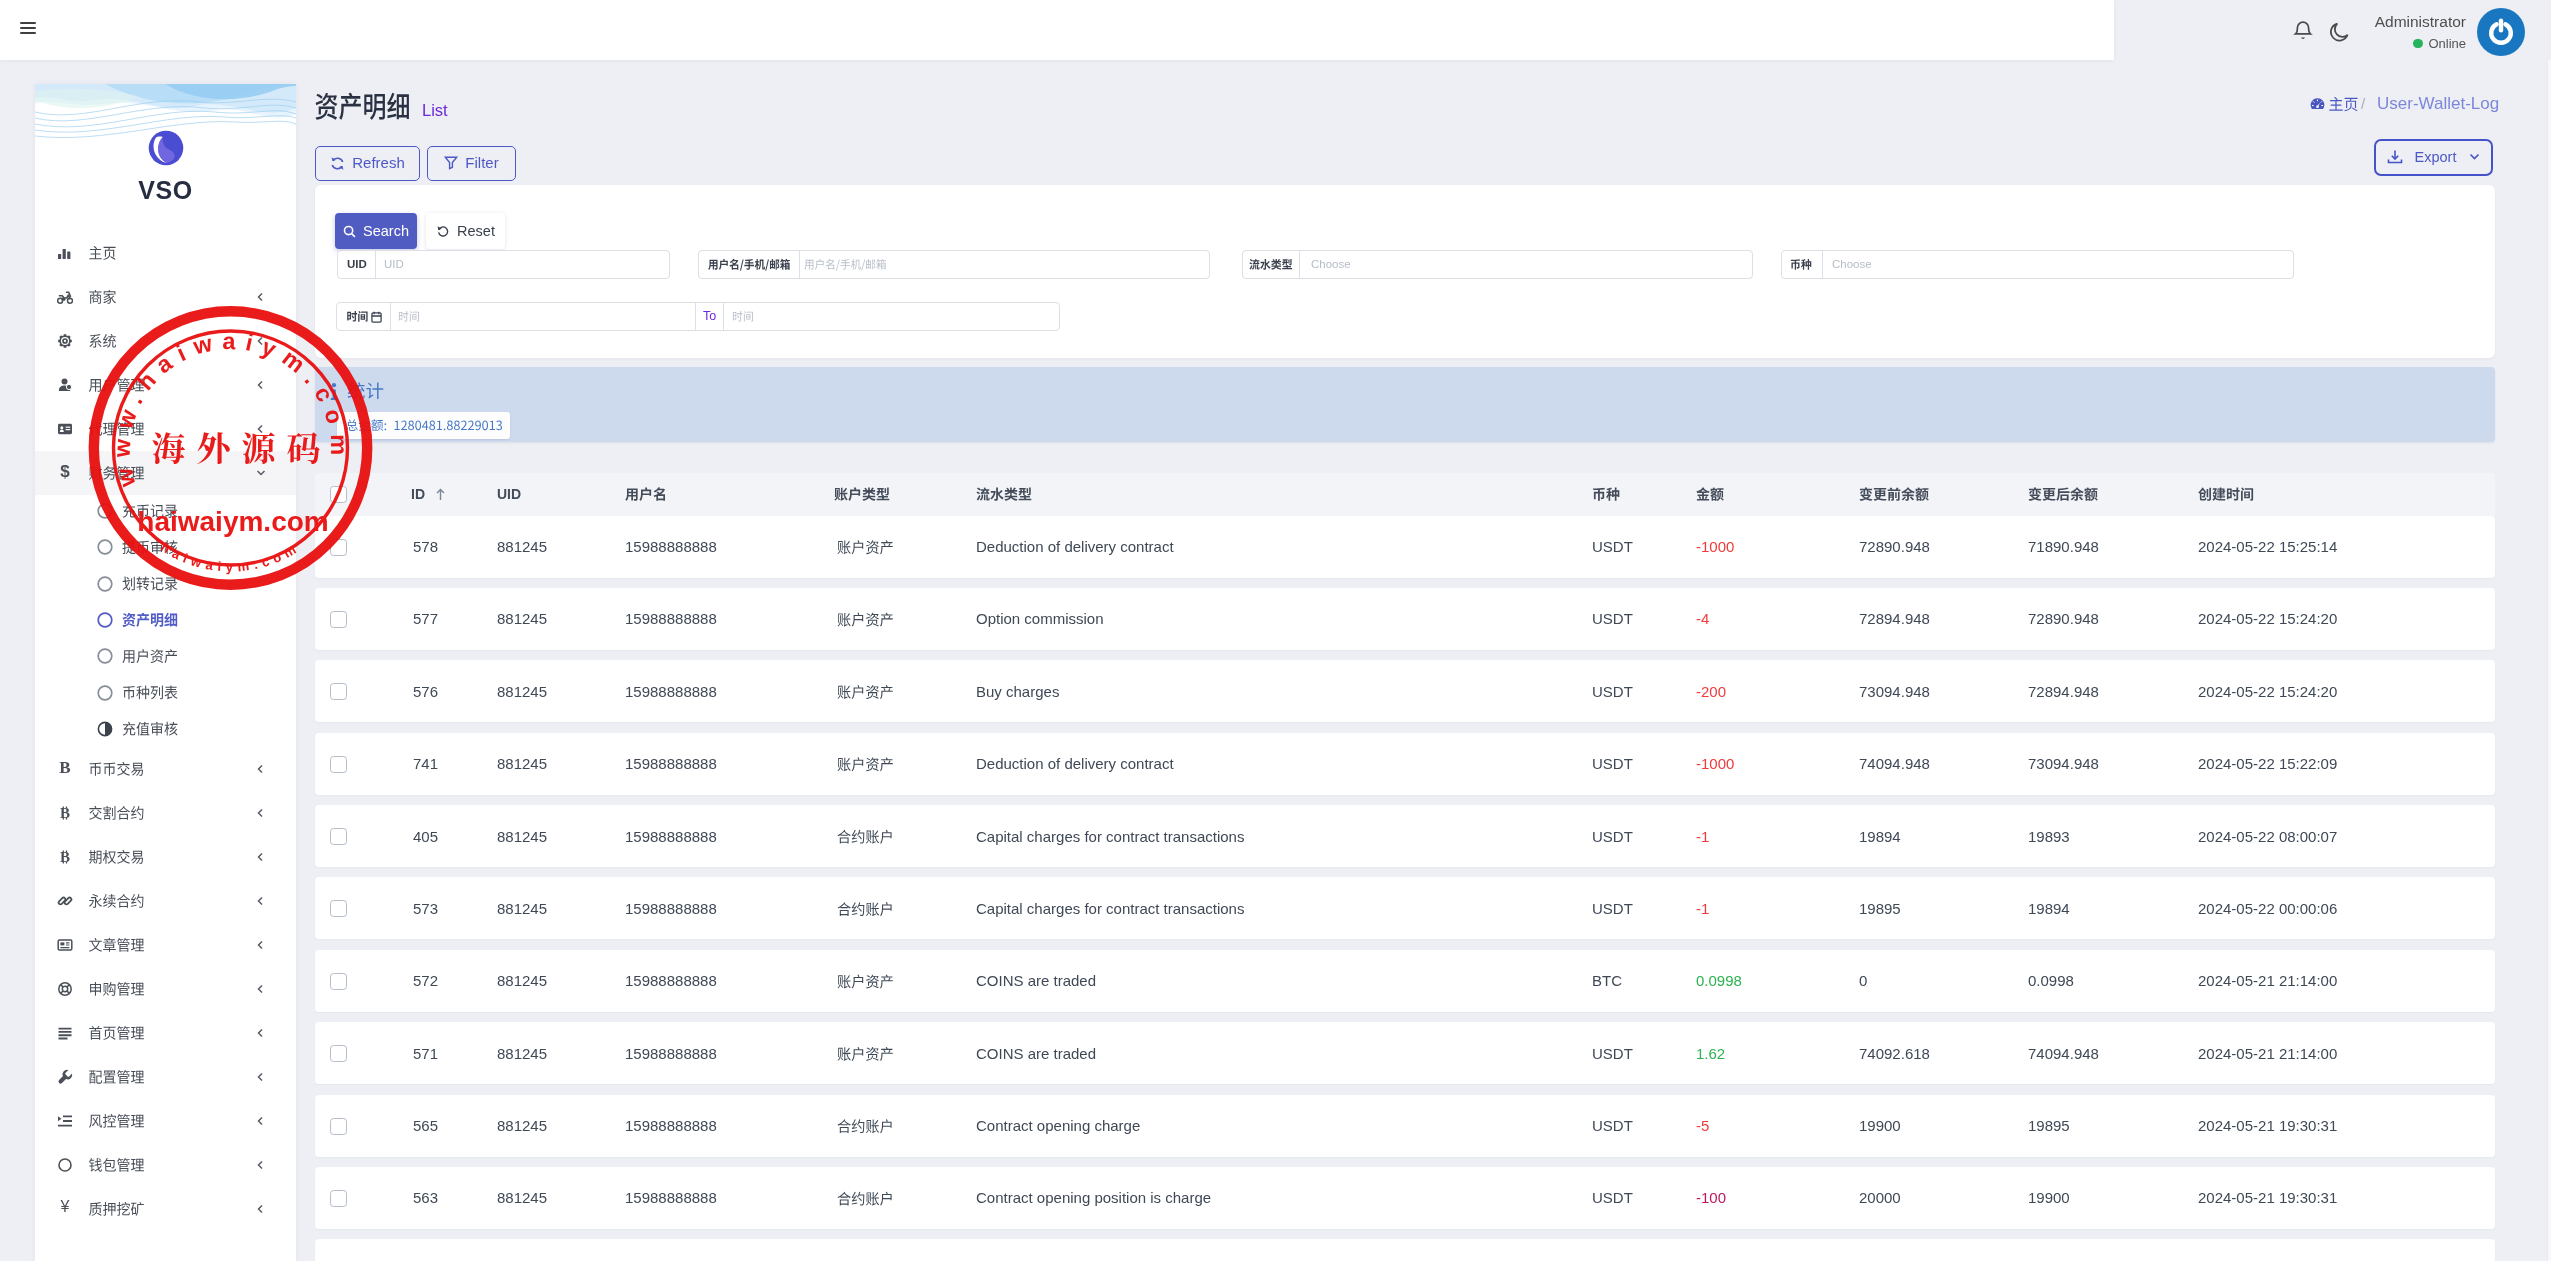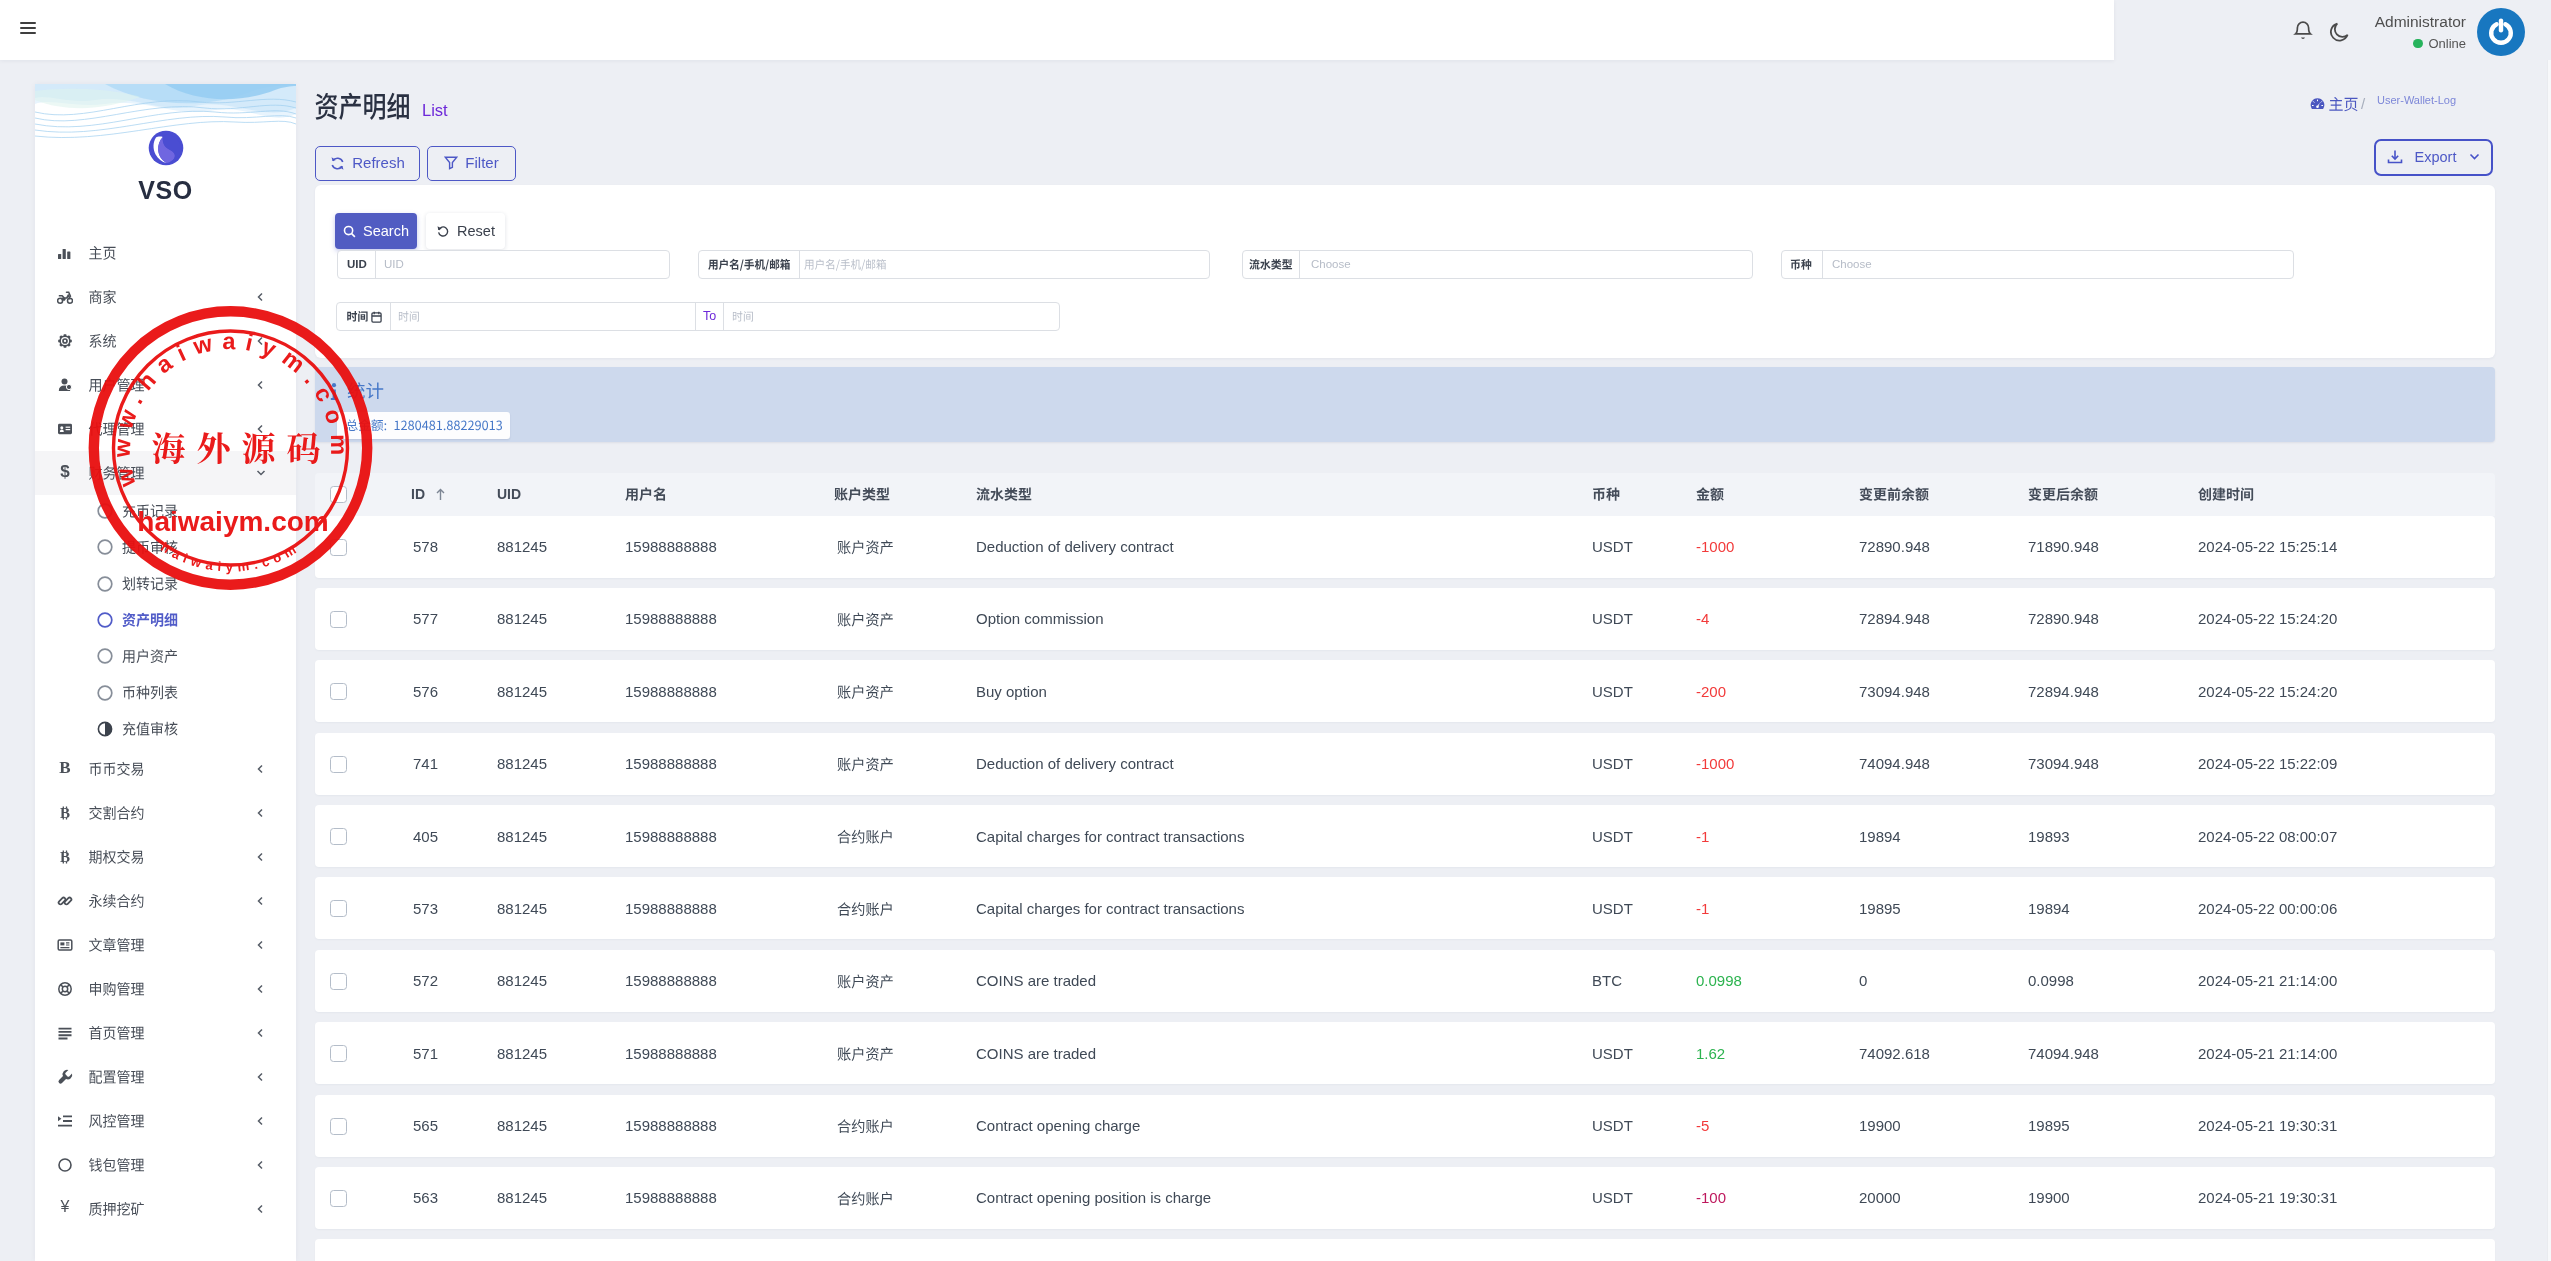--- a/index.html
+++ b/index.html
@@ -41,21 +41,21 @@
 <div id="main">
 
  <div id="title-list">List</div>
  <svg width="17" height="17" viewBox="0 0 17 17" style="position:absolute;left:2309px;top:96px">
       <path d="M8.5 2.2 a6.8 6.8 0 0 1 5.9 10.2 a1.1 1.1 0 0 1 -.95 .55 H3.55 a1.1 1.1 0 0 1 -.95 -.55 A6.8 6.8 0 0 1 8.5 2.2z" fill="#4b57c0"></path>
       <path d="M8.5 3.6v1.6M4.2 5.4l1.1 1.1M12.8 5.4l-1.1 1.1M3 9.5h1.6M12.4 9.5H14" stroke="#fff" stroke-width="1"></path>
       <path d="M8.1 10.2 L11 6.4 L9.3 10.6z" fill="#fff"></path>
       <circle cx="8.5" cy="10.8" r="1.3" fill="#fff"></circle>
     </svg>
  <span style="position:absolute;left:2361px;top:95px;font-size:15px;color:#a7aebc">/</span>
- <span style="position:absolute;left:2377px;top:94px;font-size:11px;color:#7d87d8">User-Wallet-Log</span>
+ <span style="position:absolute;left:2377px;top:94px;font-size:17px;color:#7d87d8">User-Wallet-Log</span>
 
  <div class="btn" id="refresh"><svg width="15" height="15" viewBox="0 0 16 16" style="vertical-align:-2.5px;margin-right:7px">
         <g fill="none" stroke="#4d58c6" stroke-width="1.7">
           <path d="M13.6 6.3 A6 6 0 0 0 3 5"></path>
           <path d="M2.4 9.7 A6 6 0 0 0 13 11"></path>
         </g>
         <path d="M2.2 2.2 L3.4 6.2 L7 5z" fill="#4d58c6" transform="translate(-.6 -.8)"></path>
         <path d="M13.8 13.8 L12.6 9.8 L9 11z" fill="#4d58c6" transform="translate(.6 .8)"></path>
       </svg>Refresh</div>
  <div class="btn" id="filter"><svg width="14" height="14" viewBox="0 0 16 16" style="vertical-align:-2px;margin-right:7px">
@@ -146,21 +146,21 @@
 <span style="left:1381px;color:#f23a3a">-4</span>
 <span style="left:1544px">72894.948</span>
 <span style="left:1713px">72890.948</span>
 <span style="left:1883px">2024-05-22 15:24:20</span>
 </div>
 <div class="row" style="top:660.3px">
 <span class="cb" style="left:15px;top:23px"></span>
 <span style="left:98px">576</span>
 <span style="left:182px">881245</span>
 <span style="left:310px">15988888888</span>
-<span style="left:661px">Buy option</span>
+<span style="left:661px">Buy charges</span>
 <span style="left:1277px">USDT</span>
 <span style="left:1381px;color:#f23a3a">-200</span>
 <span style="left:1544px">73094.948</span>
 <span style="left:1713px">72894.948</span>
 <span style="left:1883px">2024-05-22 15:24:20</span>
 </div>
 <div class="row" style="top:732.6px">
 <span class="cb" style="left:15px;top:23px"></span>
 <span style="left:98px">741</span>
 <span style="left:182px">881245</span>

